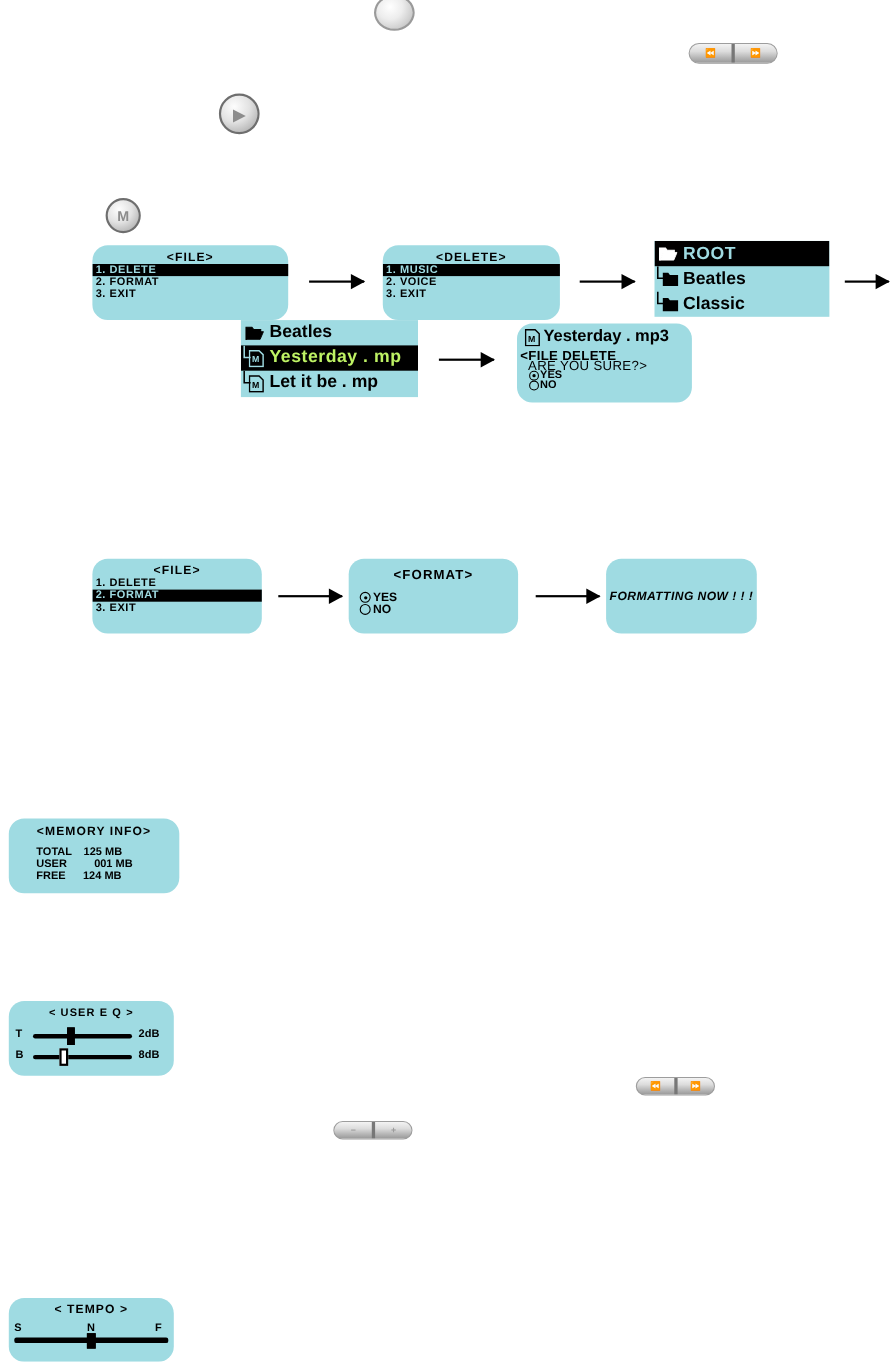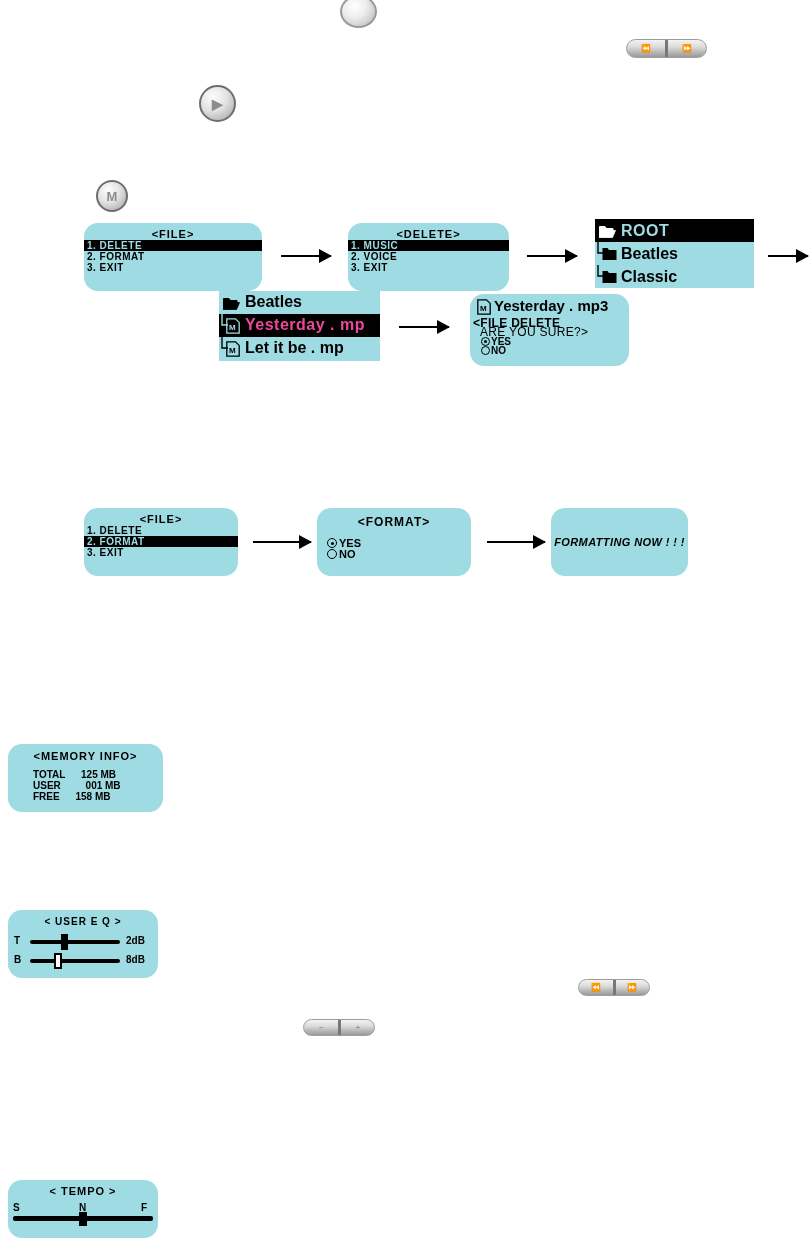--- a/index.html
+++ b/index.html
@@ -201,21 +201,21 @@
       <svg width="8" height="23" viewBox="0 0 8 23">
           <path d="M2 0 V11 H8" stroke="#9fdbe2" stroke-width="1.4" fill="none"></path>
         </svg>
     </span>
     <span class="ic" style="left:7px;top:4px;width:14px;height:16px;">
       <svg width="14" height="16" viewBox="0 0 14 16">
         <path d="M0.8 15.2 V0.8 H9.5 L13.2 4.4 V15.2 Z" fill="none" stroke="#9fdbe2" stroke-width="1.3"></path>
         <text x="3" y="11.5" font-size="8" font-family="Liberation Sans, sans-serif" font-weight="bold" fill="#9fdbe2">M</text>
       </svg>
     </span>
-    <span style="position:absolute;left:26px;top:2px;font-size:16px;font-weight:bold;color:#ec4899;">Yesterday . mp</span>
+    <span style="position:absolute;left:26px;top:2px;font-size:16px;font-weight:bold;color:#bef264;">Yesterday . mp</span>
   </div>
 
   <div style="position:absolute;left:0;top:46px;width:161px;height:23px;">
     <span class="ic" style="left:1px;top:0;width:8px;height:23px;">
       <svg width="8" height="23" viewBox="0 0 8 23">
           <path d="M2 0 V11 H8" stroke="#000" stroke-width="1.4" fill="none"></path>
         </svg>
     </span>
     <span class="ic" style="left:7px;top:4px;width:14px;height:16px;">
       <svg width="14" height="16" viewBox="0 0 14 16">
@@ -266,29 +266,29 @@
 <div class="arrow" style="left:487px;top:541px;width:58px;"></div>
 
 <div class="lcd" style="left:551px;top:508px;width:137px;height:68px;font-style:italic;">
   <div style="position:absolute;left:0;right:0;top:28px;text-align:center;font-size:11px;font-weight:bold;color:#000;letter-spacing:.4px;">FORMATTING NOW ! ! !</div>
 </div>
 
 <div class="lcd" style="left:8px;top:744px;width:155px;height:68px;">
   <div class="lcd-title" style="font-size:11px;margin-top:6px;">&lt;MEMORY INFO&gt;</div>
   <div style="position:absolute;left:25px;top:25px;font-size:10px;font-weight:bold;color:#000;">
     <span>TOTAL</span>
-    <span style="margin-left:13px;">125 MB</span>
+    <span style="margin-left:8px;">125 MB</span>
   </div>
   <div style="position:absolute;left:25px;top:36px;font-size:10px;font-weight:bold;color:#000;">
     <span>USER</span>
     <span style="margin-left:13px;padding-left:9px;">001 MB</span>
   </div>
   <div style="position:absolute;left:25px;top:47px;font-size:10px;font-weight:bold;color:#000;">
     <span>FREE</span>
-    <span style="margin-left:13px;">158 MB</span>
+    <span style="margin-left:13px;">124 MB</span>
   </div>
 </div>
 
 <div class="lcd" style="left:8px;top:910px;width:150px;height:68px;">
   <div class="lcd-title" style="font-size:10px;margin-top:6px;">&lt; USER E Q &gt;</div>
 
   <div class="eq-lbl" style="left:6px;top:25px;font-size:10px;">T</div>
   <div class="eq-track" style="left:22px;top:30px;width:90px;"></div>
   <div class="eq-thumb filled" style="left:53px;top:24px;width:7px;height:16px;"></div>
   <div class="eq-lbl" style="left:118px;top:25px;font-size:10px;">2dB</div>

